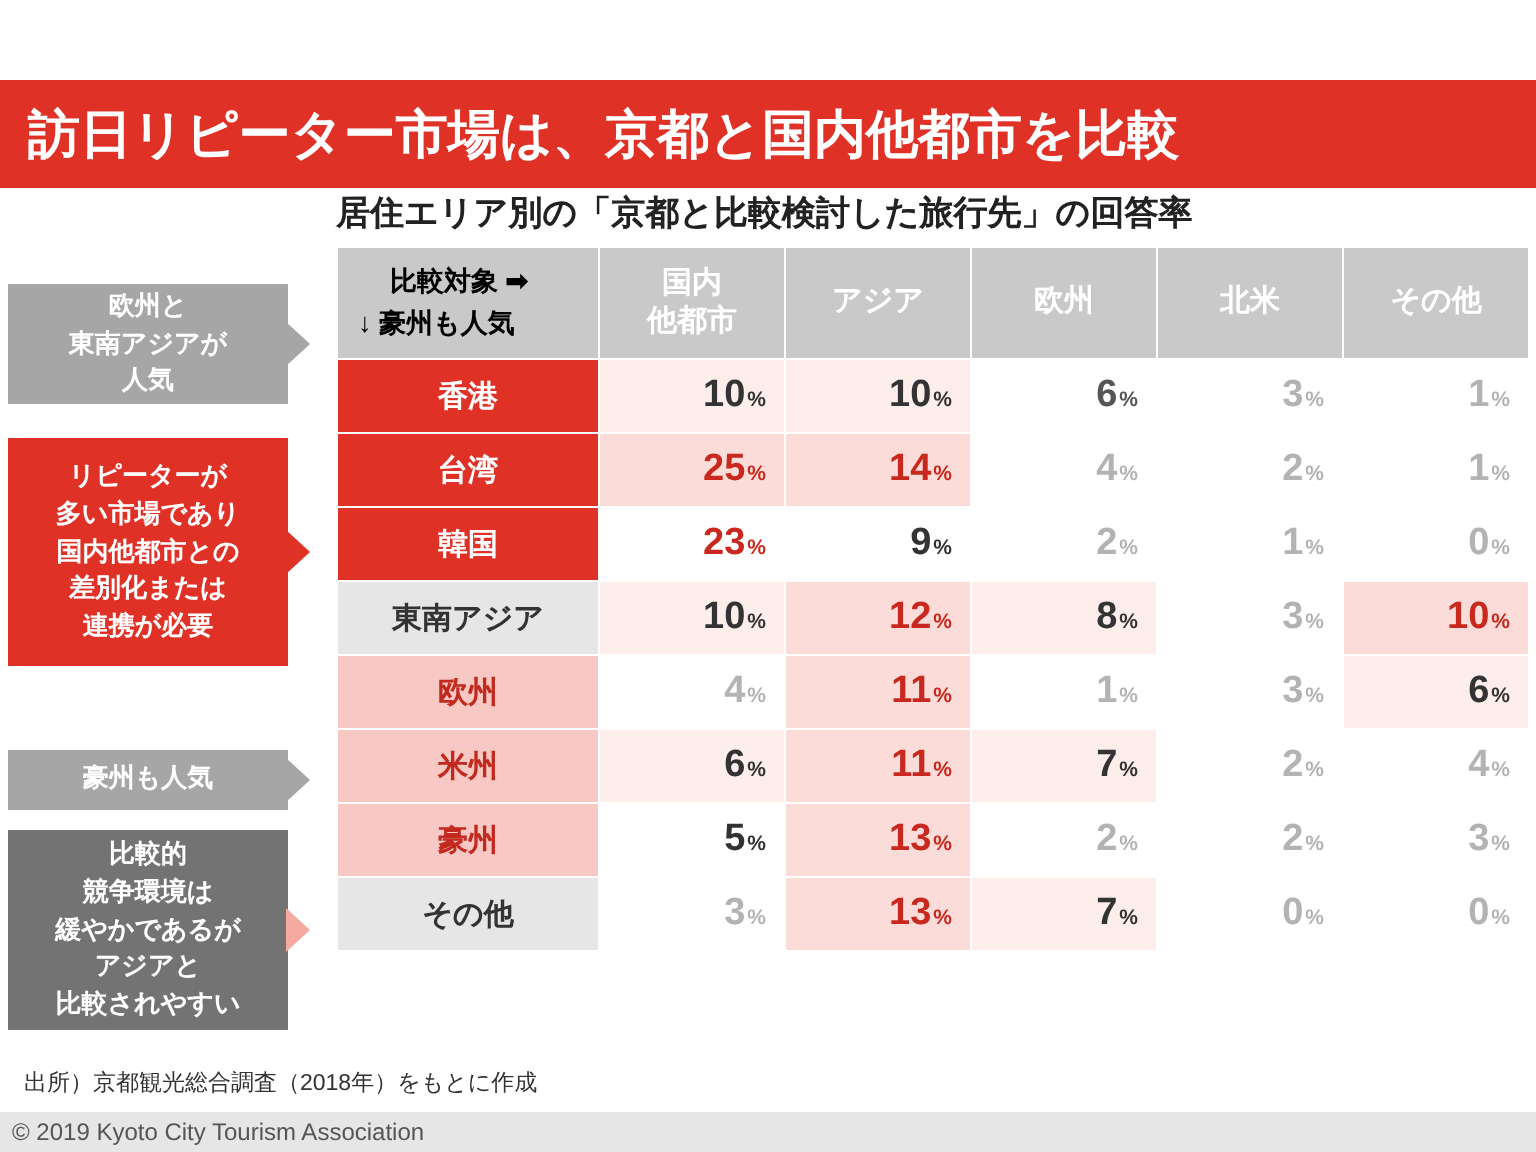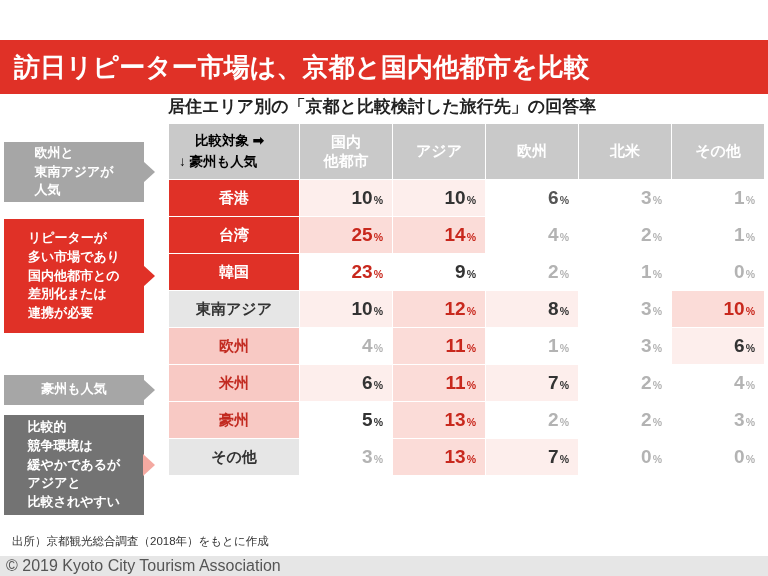--- a/index.html
+++ b/index.html
@@ -116,20 +116,21 @@
   .bg2 { background: #fbdcd8; }
   .bg3 { background: #f7c3bd; }
 
   
   .callout {
     position: absolute;
     color: #ffffff;
     font-weight: bold;
     font-size: 13px;
     line-height: 1.45;
+    text-align: center;
     display: flex;
     align-items: center;
     justify-content: center;
     padding: 0 6px;
   }
   .callout .arrow {
     position: absolute;
     right: -11px; top: 50%;
     margin-top: -11px;
     width: 0; height: 0;
@@ -153,21 +154,21 @@
     color: #333333;
   }
   .footer-bar {
     position: absolute;
     left: 0; top: 556px;
     width: 768px; height: 20px;
     background: #e6e6e6;
     display: flex; align-items: center;
   }
   .footer-bar .copy {
-    font-size: 16px;
+    font-size: 12px;
     color: #555555;
     padding-left: 6px;
   }
 </style>
 </head>
 <body>
 
 <div class="page">
 
   <div class="title-bar">

